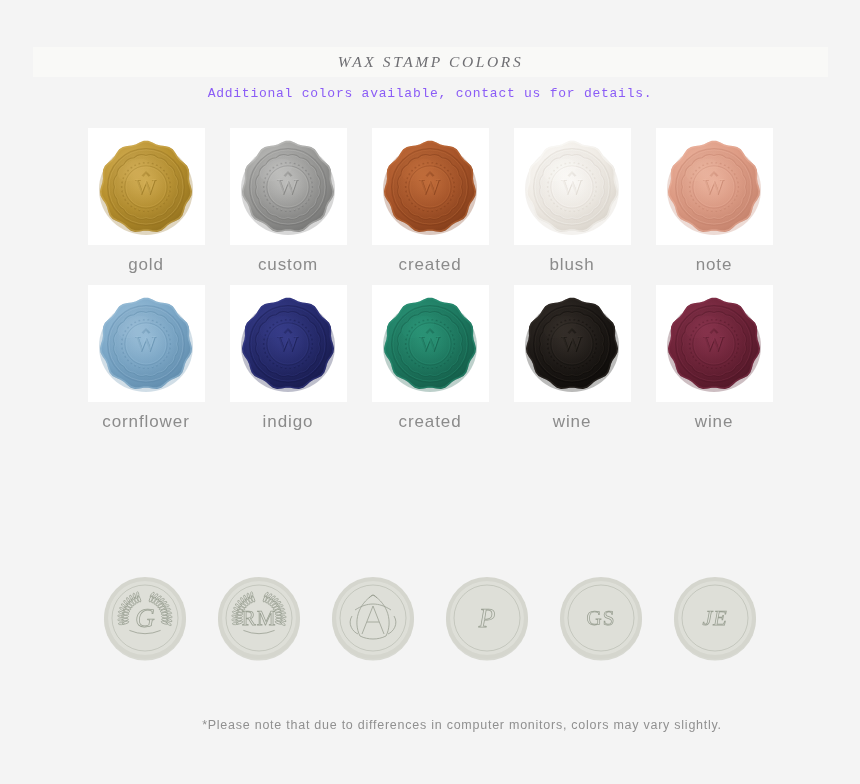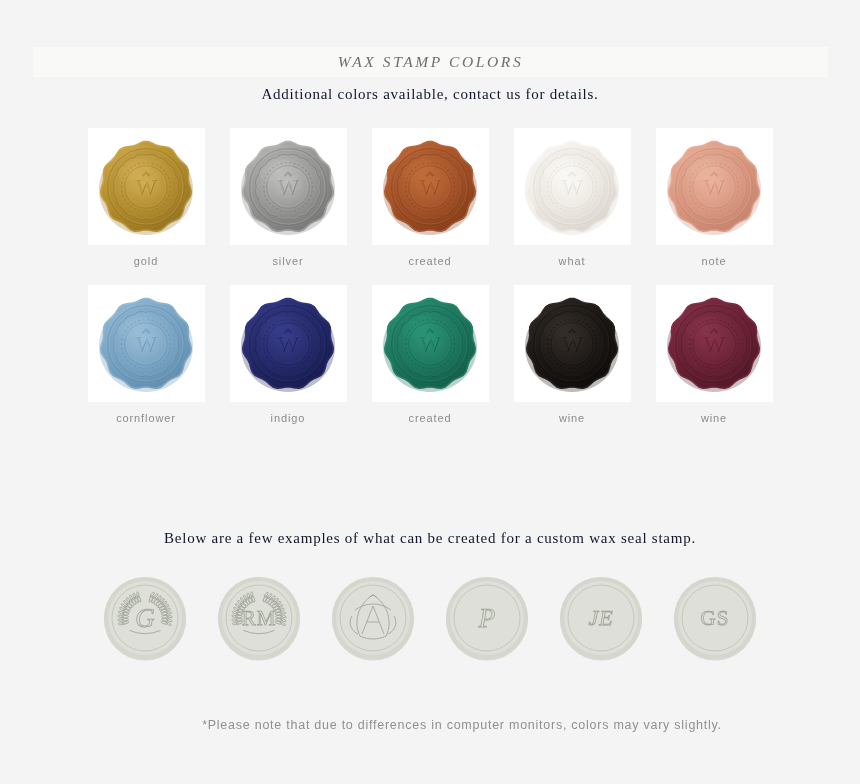--- a/index.html
+++ b/index.html
@@ -40,24 +40,24 @@
     letter-spacing: 2.6px;
     color: #6e6e72;
     white-space: nowrap;
   }
 
   .subtitle {
     position: absolute;
     left: 0;
     width: 860px;
     text-align: center;
-    font-size: 15px;
+    font-size: 13px;
     letter-spacing: 0.75px;
-    color: #0f172a;
-    font-family: Liberation Serif, serif;
+    color: #8b5cf6;
+    font-family: Liberation Mono, monospace;
   }
 
   
   .swatch-row {
     position: absolute;
     left: 0;
     width: 860px;
     display: flex;
     justify-content: center;
     gap: 25px;
@@ -71,21 +71,21 @@
   .swatch-card {
     width: 117px;
     height: 117px;
     background: #ffffff;
     display: flex;
     align-items: center;
     justify-content: center;
   }
   .swatch-label {
     margin-top: 10px;
-    font-size: 11px;
+    font-size: 17px;
     letter-spacing: 0.9px;
     color: #8b8b8b;
     text-align: center;
   }
 
   .seal-svg { display: block; }
 
   
   .examples-row {
     position: absolute;
@@ -353,21 +353,21 @@
   <circle cx="51" cy="51" r="19.9" fill="none" stroke="#c8c8c6" stroke-opacity="0.32" stroke-width="0.75"></circle>
 
   <path d="M 46.5 39.5 L 51 35 L 55.5 39.5 L 53.6 40.8 L 51 37.8 L 48.4 40.8 Z" fill="#6f6f6e" fill-opacity="0.42"></path>
 
   <text x="51" y="58.6" text-anchor="middle" font-family="Liberation Serif, serif" font-size="23" font-weight="400" fill="#6f6f6e" fill-opacity="0.62">W</text>
   <text x="50.3" y="57.9" text-anchor="middle" font-family="Liberation Serif, serif" font-size="23" font-weight="400" fill="#c8c8c6" fill-opacity="0.50">W</text>
 
   <ellipse cx="39" cy="34" rx="17" ry="10" fill="#c8c8c6" opacity="0.16" transform="rotate(-22 39 34)"></ellipse>
 </svg>
         </div>
-        <div class="swatch-label">silver</div>
+        <div class="swatch-label">custom</div>
       </div>
       <div class="swatch">
         <div class="swatch-card">
 <svg class="seal-svg" width="102" height="102" viewBox="0 0 102 102">
   <defs>
     <radialGradient id="g2" cx="38%" cy="32%" r="78%">
       <stop offset="0%" stop-color="#c8733f"></stop>
       <stop offset="55%" stop-color="#a8552a"></stop>
       <stop offset="100%" stop-color="#7d3a18"></stop>
     </radialGradient>
@@ -589,21 +589,21 @@
   <circle cx="51" cy="51" r="19.9" fill="none" stroke="#fdfcfa" stroke-opacity="0.32" stroke-width="0.75"></circle>
 
   <path d="M 46.5 39.5 L 51 35 L 55.5 39.5 L 53.6 40.8 L 51 37.8 L 48.4 40.8 Z" fill="#d6d0c7" fill-opacity="0.42"></path>
 
   <text x="51" y="58.6" text-anchor="middle" font-family="Liberation Serif, serif" font-size="23" font-weight="400" fill="#d6d0c7" fill-opacity="0.62">W</text>
   <text x="50.3" y="57.9" text-anchor="middle" font-family="Liberation Serif, serif" font-size="23" font-weight="400" fill="#fdfcfa" fill-opacity="0.50">W</text>
 
   <ellipse cx="39" cy="34" rx="17" ry="10" fill="#fdfcfa" opacity="0.16" transform="rotate(-22 39 34)"></ellipse>
 </svg>
         </div>
-        <div class="swatch-label">what</div>
+        <div class="swatch-label">blush</div>
       </div>
       <div class="swatch">
         <div class="swatch-card">
 <svg class="seal-svg" width="102" height="102" viewBox="0 0 102 102">
   <defs>
     <radialGradient id="g4" cx="38%" cy="32%" r="78%">
       <stop offset="0%" stop-color="#efb9a4"></stop>
       <stop offset="55%" stop-color="#dd9b84"></stop>
       <stop offset="100%" stop-color="#c07e68"></stop>
     </radialGradient>
@@ -1304,21 +1304,20 @@
   <text x="50.3" y="57.9" text-anchor="middle" font-family="Liberation Serif, serif" font-size="23" font-weight="400" fill="#8c3650" fill-opacity="0.50">W</text>
 
   <ellipse cx="39" cy="34" rx="17" ry="10" fill="#8c3650" opacity="0.16" transform="rotate(-22 39 34)"></ellipse>
 </svg>
         </div>
         <div class="swatch-label">wine</div>
       </div>
     </div>
 
 
-  <div class="subtitle" style="top:530px;">Below are a few examples of what can be created for a custom wax seal stamp.</div>
 
   <div class="examples-row" id="examples-row" style="top:575px;">
       <div class="example">
 <svg width="86" height="86" viewBox="0 0 86 86">
   <circle cx="43" cy="44.5" r="41" fill="#d2d3cb" opacity="0.85"></circle>
   <circle cx="43" cy="43" r="41" fill="#d5d6ce"></circle>
   <circle cx="43" cy="43" r="37.5" fill="#dedfd8"></circle>
   <circle cx="43" cy="43" r="37.5" fill="none" stroke="#d5d6ce" stroke-width="1"></circle>
   <circle cx="43" cy="43" r="33" fill="none" stroke="#9aa093" stroke-width="0.7" opacity="0.55"></circle>
   <path d="M 27.4 55.4 Q 43 62 58.6 55.4" fill="none" stroke="#9aa093" stroke-width="0.8"></path>
@@ -1455,30 +1454,30 @@
   <text x="43" y="51.91" text-anchor="middle" font-family="Liberation Serif, serif" font-size="27" font-style="italic" fill="none" stroke="#9aa093" stroke-width="0.75" letter-spacing="0">P</text>
 </svg>
       </div>
       <div class="example">
 <svg width="86" height="86" viewBox="0 0 86 86">
   <circle cx="43" cy="44.5" r="41" fill="#d2d3cb" opacity="0.85"></circle>
   <circle cx="43" cy="43" r="41" fill="#d5d6ce"></circle>
   <circle cx="43" cy="43" r="37.5" fill="#dedfd8"></circle>
   <circle cx="43" cy="43" r="37.5" fill="none" stroke="#d5d6ce" stroke-width="1"></circle>
   <circle cx="43" cy="43" r="33" fill="none" stroke="#9aa093" stroke-width="0.7" opacity="0.55"></circle>
-  <text x="43" y="50.26" text-anchor="middle" font-family="Liberation Serif, serif" font-size="22" font-style="italic" fill="none" stroke="#9aa093" stroke-width="0.75" letter-spacing="1">JE</text>
+  <text x="43" y="49.93" text-anchor="middle" font-family="Liberation Serif, serif" font-size="21" fill="none" stroke="#9aa093" stroke-width="0.75" letter-spacing="1">GS</text>
 </svg>
       </div>
       <div class="example">
 <svg width="86" height="86" viewBox="0 0 86 86">
   <circle cx="43" cy="44.5" r="41" fill="#d2d3cb" opacity="0.85"></circle>
   <circle cx="43" cy="43" r="41" fill="#d5d6ce"></circle>
   <circle cx="43" cy="43" r="37.5" fill="#dedfd8"></circle>
   <circle cx="43" cy="43" r="37.5" fill="none" stroke="#d5d6ce" stroke-width="1"></circle>
   <circle cx="43" cy="43" r="33" fill="none" stroke="#9aa093" stroke-width="0.7" opacity="0.55"></circle>
-  <text x="43" y="49.93" text-anchor="middle" font-family="Liberation Serif, serif" font-size="21" fill="none" stroke="#9aa093" stroke-width="0.75" letter-spacing="1">GS</text>
+  <text x="43" y="50.26" text-anchor="middle" font-family="Liberation Serif, serif" font-size="22" font-style="italic" fill="none" stroke="#9aa093" stroke-width="0.75" letter-spacing="1">JE</text>
 </svg>
       </div>
     </div>
 
   <div class="footnote" style="top:718px;">*Please note that due to differences in computer monitors, colors may vary slightly.</div>
 
 </div>
 
 </body></html>

